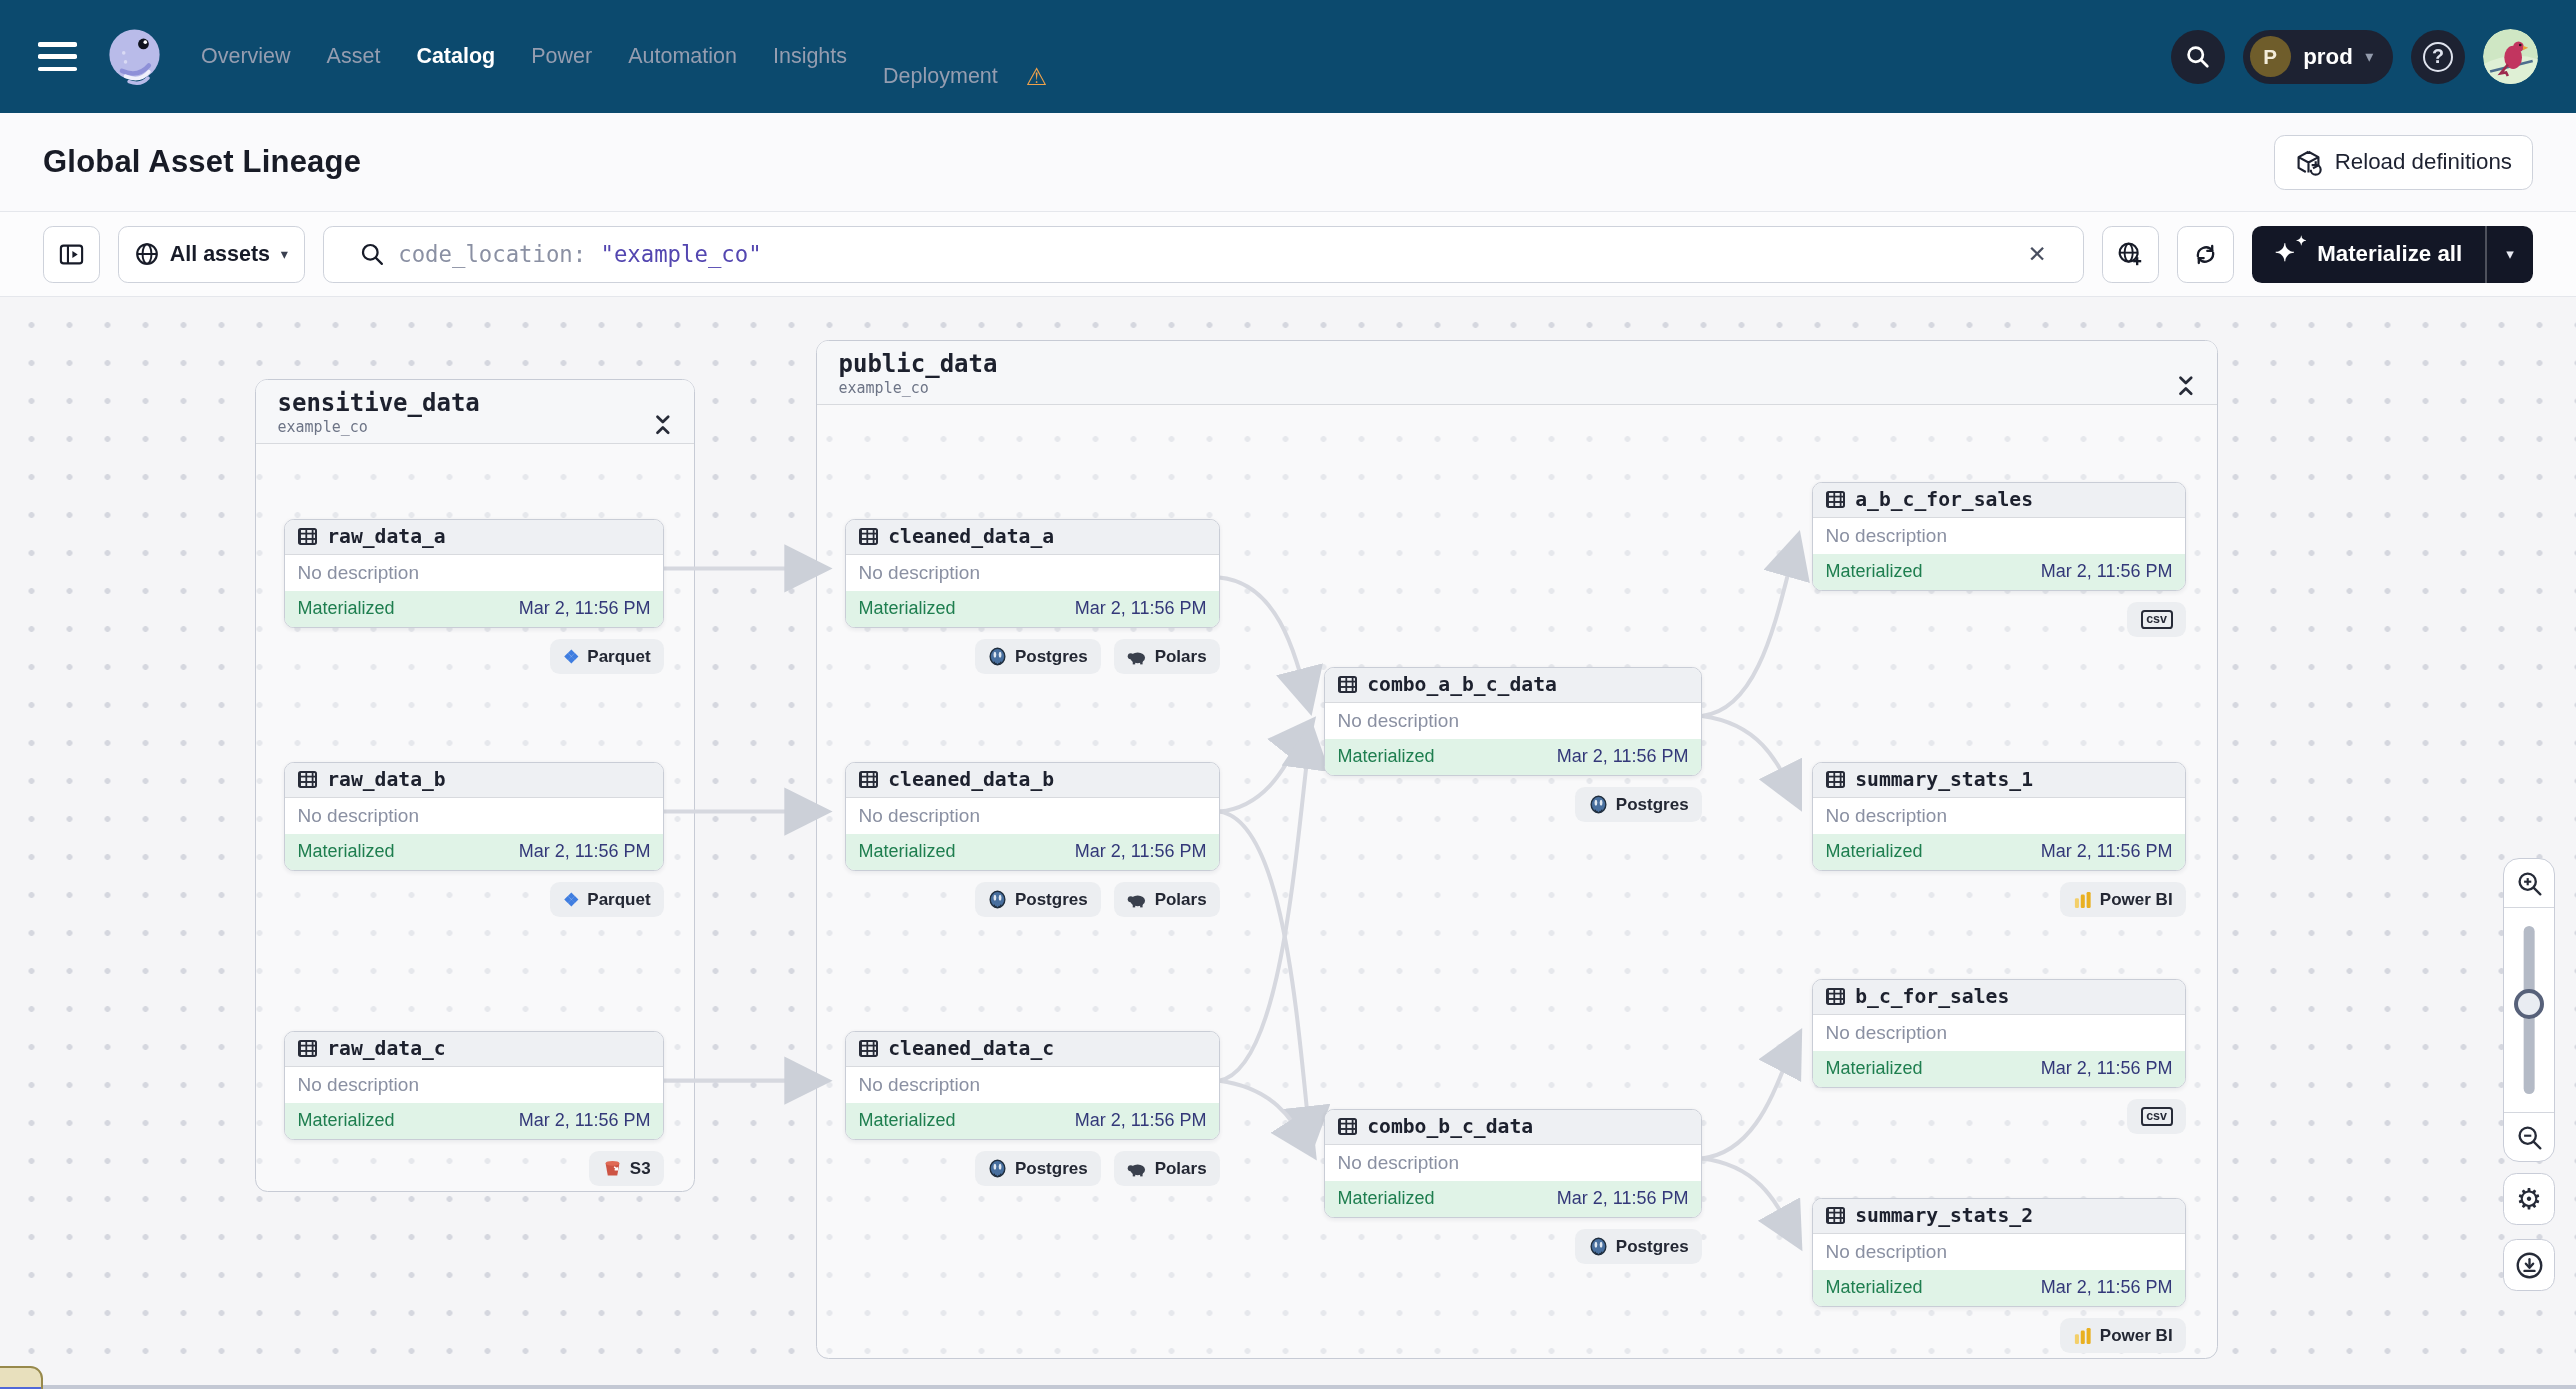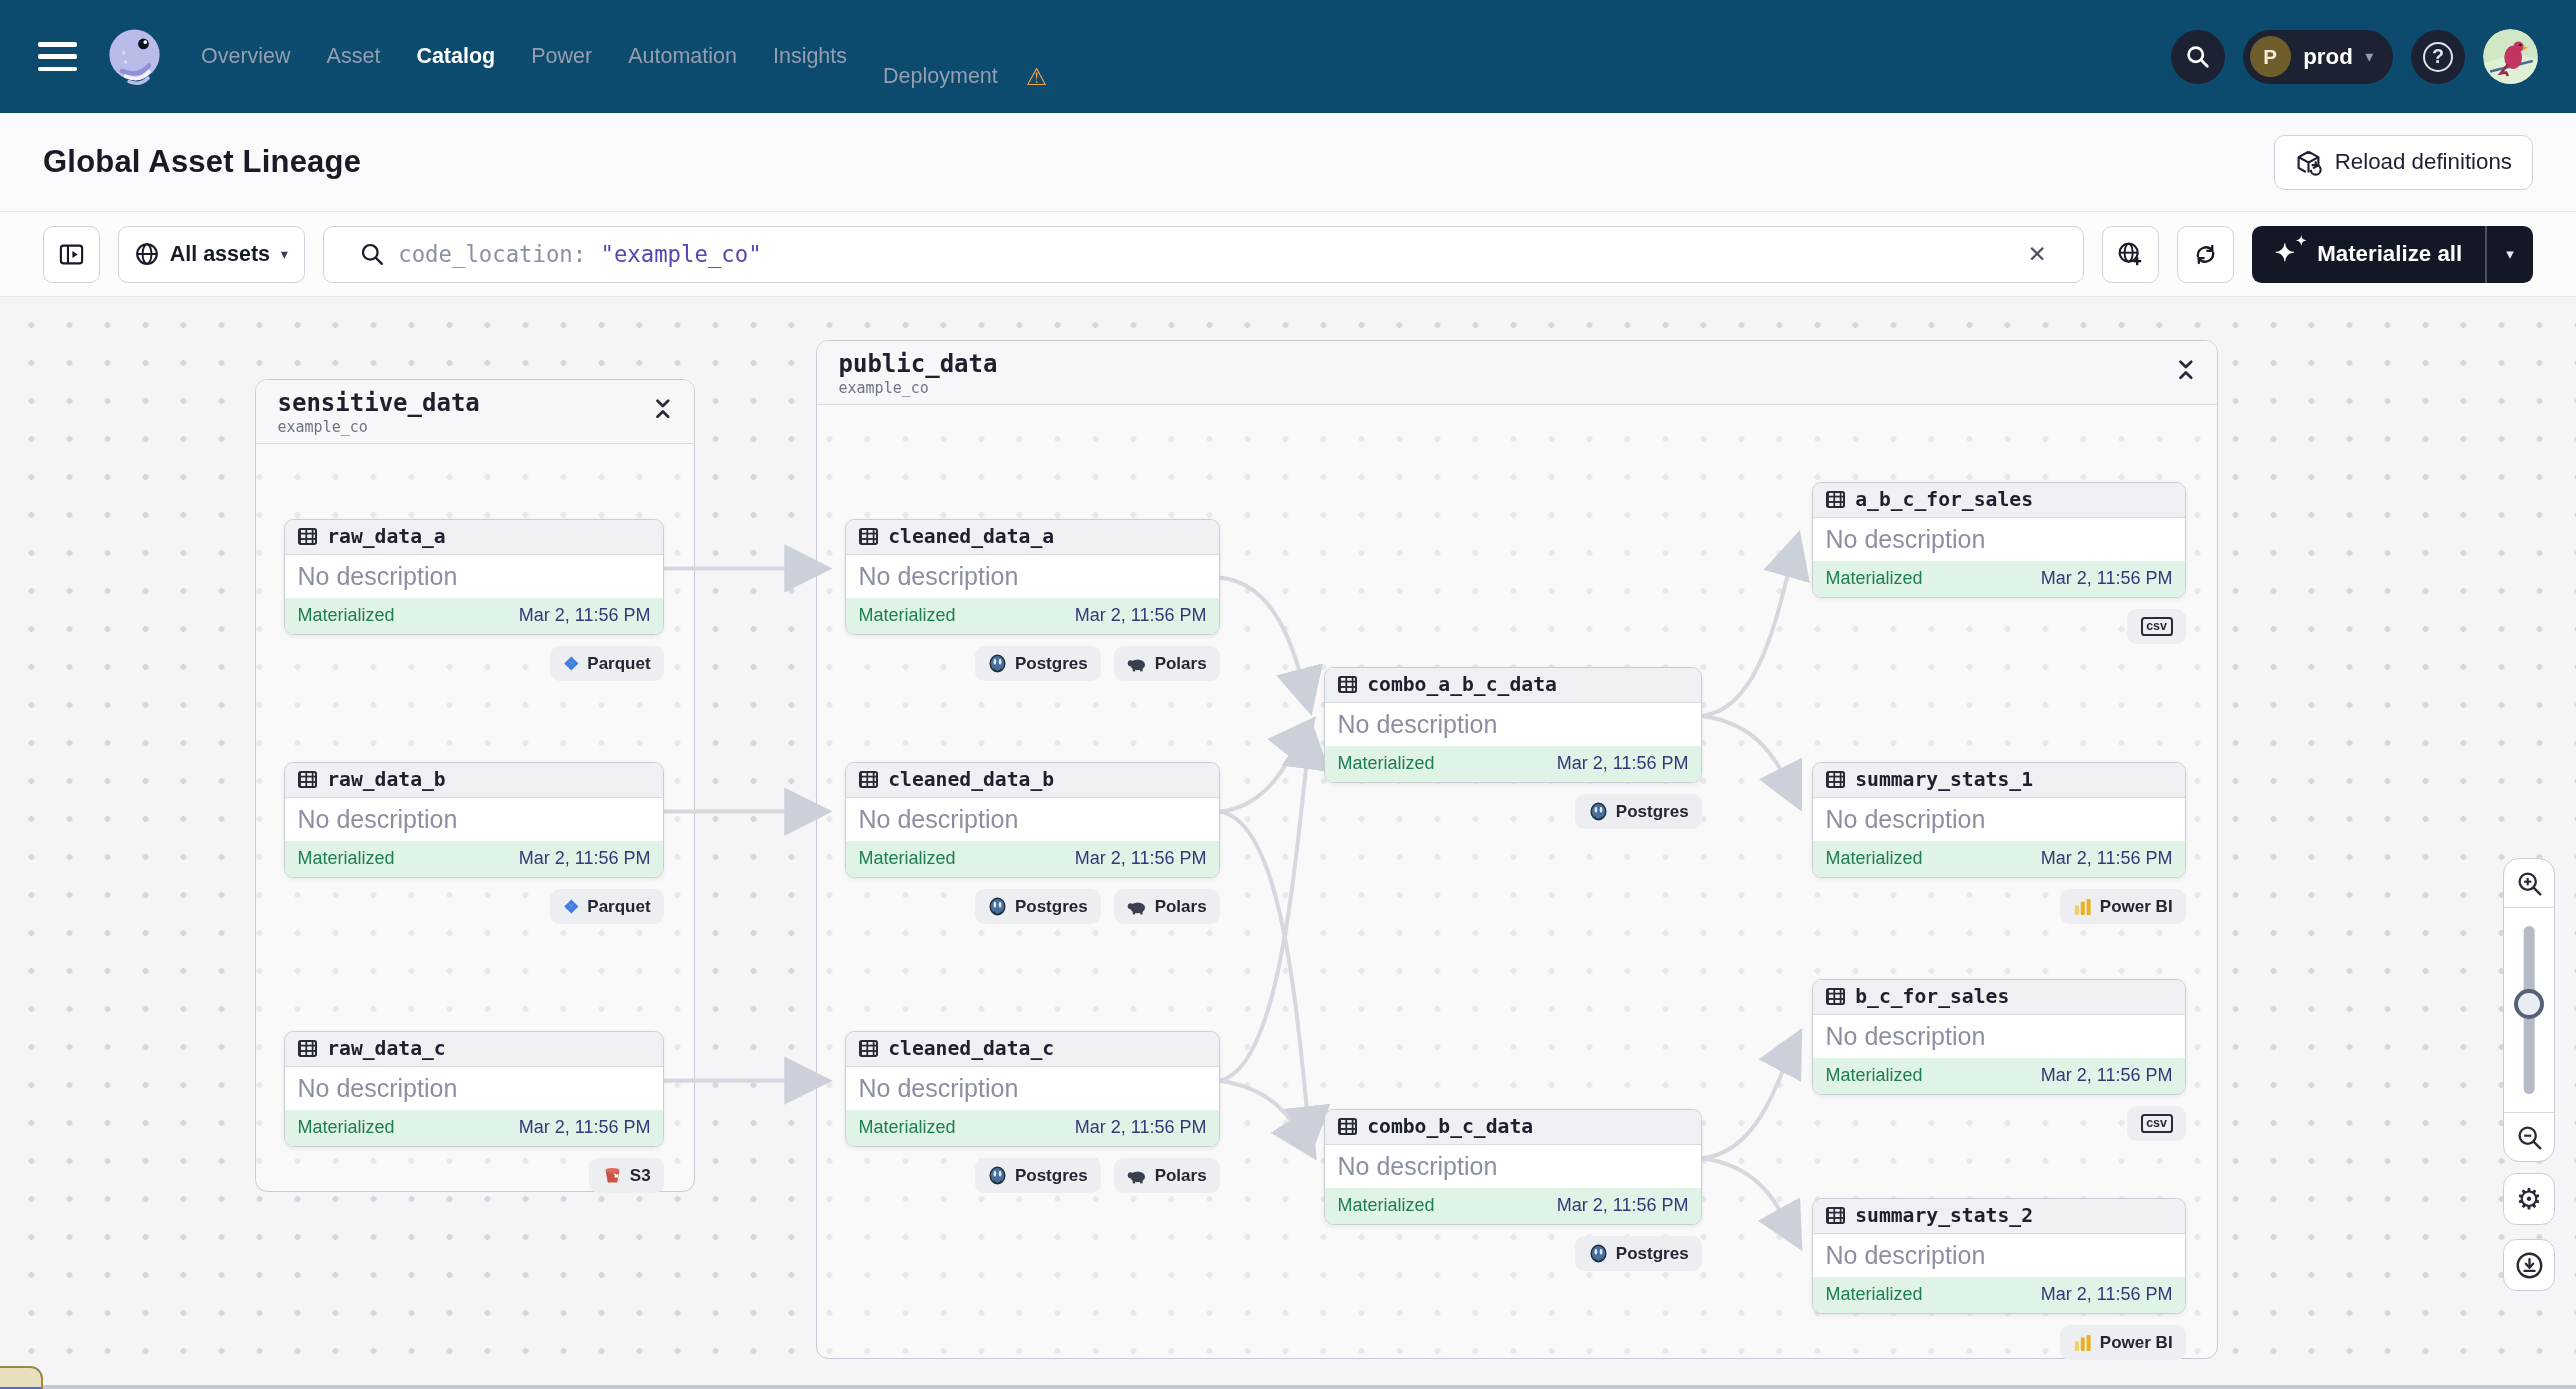--- a/index.html
+++ b/index.html
@@ -55,37 +55,37 @@
   .materialize-divider { width:1.8px; background:rgba(255,255,255,.25); }
   .materialize-caret { width:46px; display:flex; align-items:center; justify-content:center; color:#e8eaf2; font-size:15px; }
 
   
   .canvas { position:absolute; top:297px; left:0; width:100%; height:1092px;
             background-color:#f5f5f7;
             background-image:radial-gradient(#d5d7df 2.7px, transparent 3.1px);
             background-size:38px 38px; background-position:12.5px 9px; z-index:1; }
 
   .group { position:absolute; border:1.8px solid #c7cbd5; border-radius:12.5px; background:rgba(255,255,255,.42); z-index:2; }
-  .group-header { display:flex; justify-content:space-between; align-items:flex-start; background:#f6f7f9;
+  .group-header { display:flex; justify-content:space-between; align-items:flex-end; background:#f6f7f9;
                   border-bottom:1.8px solid #d8dade; border-radius:10.7px 10.7px 0 0; padding:9px 21.5px 7.2px; cursor:pointer; }
   .group-title { font-family:"DejaVu Sans Mono", monospace; font-weight:700; font-size:24px; color:#1d212e; }
   .group-sub { font-family:"DejaVu Sans Mono", monospace; font-size:15px; color:#6d7486; margin-top:0.9px; }
   .collapse-icon { margin-top:9px; cursor:pointer; }
 
   svg.edges { position:absolute; top:0; left:0; width:2576px; height:1389px; z-index:3; pointer-events:none; }
 
   .asset { position:absolute; z-index:4; }
   .node { border:1.8px solid #c9cdd6; border-radius:9.8px; background:#fff; overflow:hidden;
           box-shadow:0 1.8px 4.5px rgba(16,24,40,.07); cursor:pointer; }
   .node-header { display:flex; align-items:center; gap:10.7px; background:#eef0f3; border-bottom:0.9px solid #d8dade; padding:5.4px 12.5px; }
   .node-name { font-family:"DejaVu Sans Mono", monospace; font-weight:700; font-size:19.7px; color:#1d212e; }
   .table-icon { width:19px; height:17px; border:2.2px solid #272b38; border-radius:2.7px; flex:none;
                 background-image:linear-gradient(#272b38 2.2px, transparent 2.2px), linear-gradient(90deg, #272b38 2.2px, transparent 2.2px);
                 background-size:6.3px 5.4px; background-position:-0.9px 2.7px; }
-  .node-desc { padding:7.2px 12.5px; font-size:25px; color:#8a90a2; background:#fff; }
+  .node-desc { padding:7.2px 12.5px; font-size:19px; color:#8a90a2; background:#fff; }
   .node-footer { display:flex; justify-content:space-between; align-items:center; background:#e0f3e7; padding:7.2px 12.5px; }
   .status { font-size:18px; color:#1e7e4f; }
   .time { font-size:18px; color:#333879; }
   .tags { display:flex; justify-content:flex-end; gap:12.5px; margin-top:11.6px; }
   .tag { height:35px; background:#eceef1; border-radius:9.8px; display:flex; align-items:center; gap:8px;
          padding:0 13.4px; font-size:17px; font-weight:700; color:#232733; cursor:pointer; }
   .ticon { display:flex; align-items:center; justify-content:center; }
   .ticon.parquet { color:#3f7de0; font-size:18px; }
   .csv-badge { border:2.2px solid #272b38; border-radius:3.6px; font-size:12.5px; font-weight:700; color:#272b38;
                padding:0.9px 3.6px; line-height:1.1; font-family:"Liberation Sans", sans-serif; }

